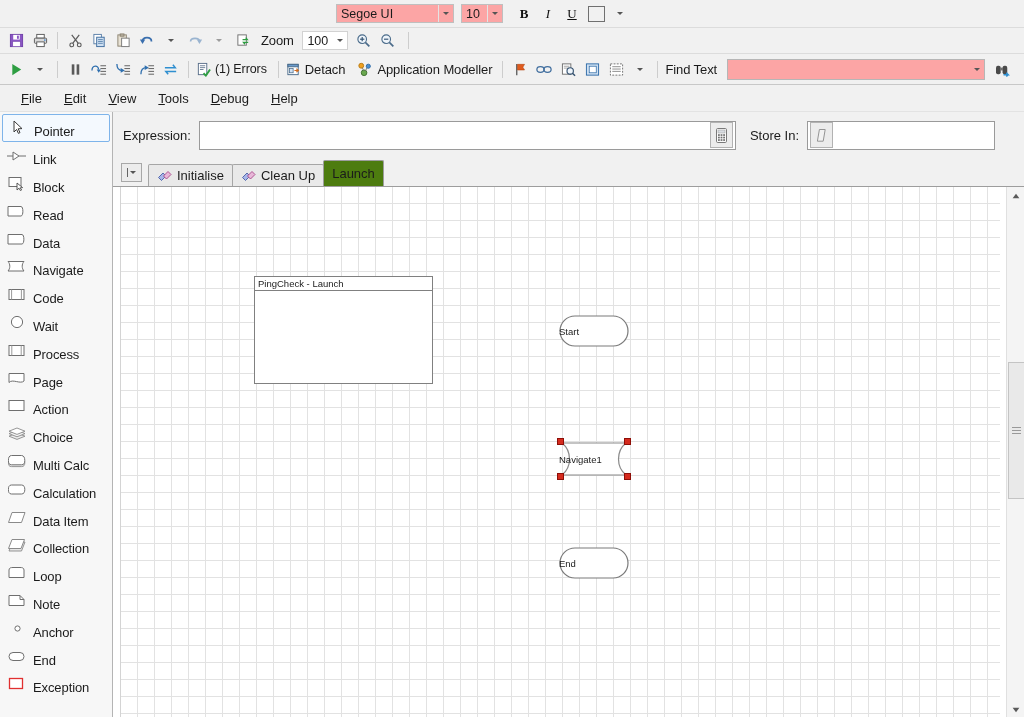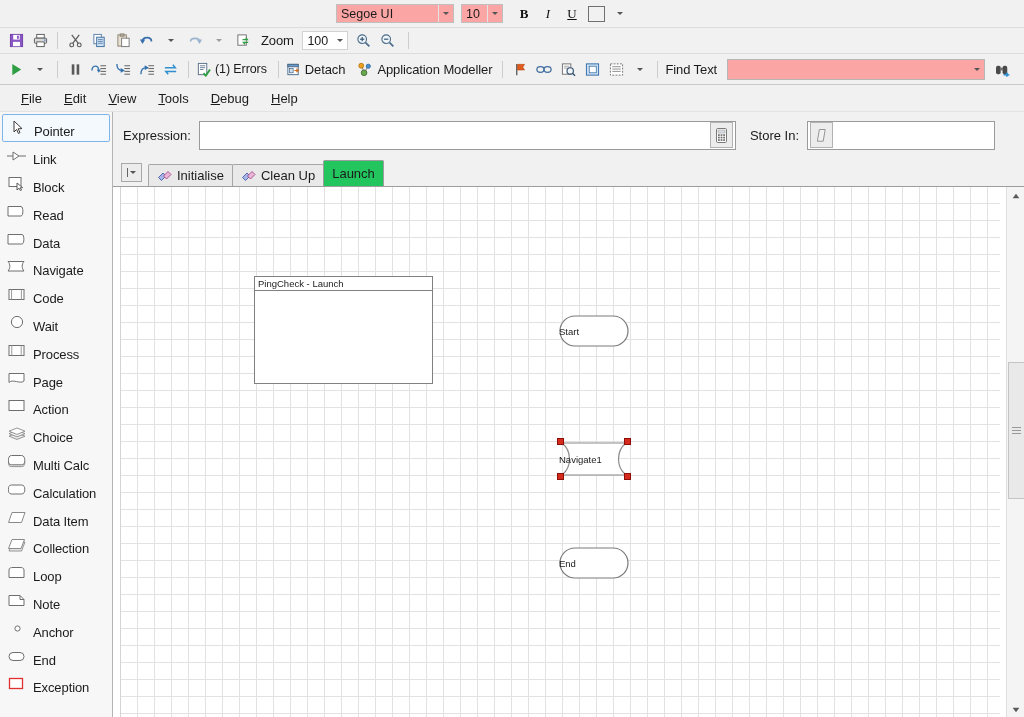--- a/index.html
+++ b/index.html
@@ -151,21 +151,21 @@
     margin: 0 6px 4px 4px; flex: 0 0 auto; gap: 1px;
   }
   .tab {
     display: flex; align-items: center; height: 22px;
     padding: 0 8px; background: #e9e9e9;
     border: 1px solid #a6a6a6; border-bottom: none;
     border-top-left-radius: 2px; border-top-right-radius: 2px;
     margin-right: -1px; cursor: default; box-sizing: border-box;
   }
   .tab.active {
-    background: #22c55e; height: 26px; border-color: #9d9d9d;
+    background: #4d7c0f; height: 26px; border-color: #9d9d9d;
     z-index: 3; position: relative;
   }
   .tab-label { font-size: 13px; color: #1b1b1b; white-space: nowrap; }
   .tab-icon { width: 16px; height: 14px; margin-right: 4px; flex: 0 0 auto; }
 
   
   #canvas-wrap {
     position: absolute; top: 186px; left: 113px;
     width: 911px; height: 531px;
     background: #ffffff; border-top: 1px solid #9d9d9d;

